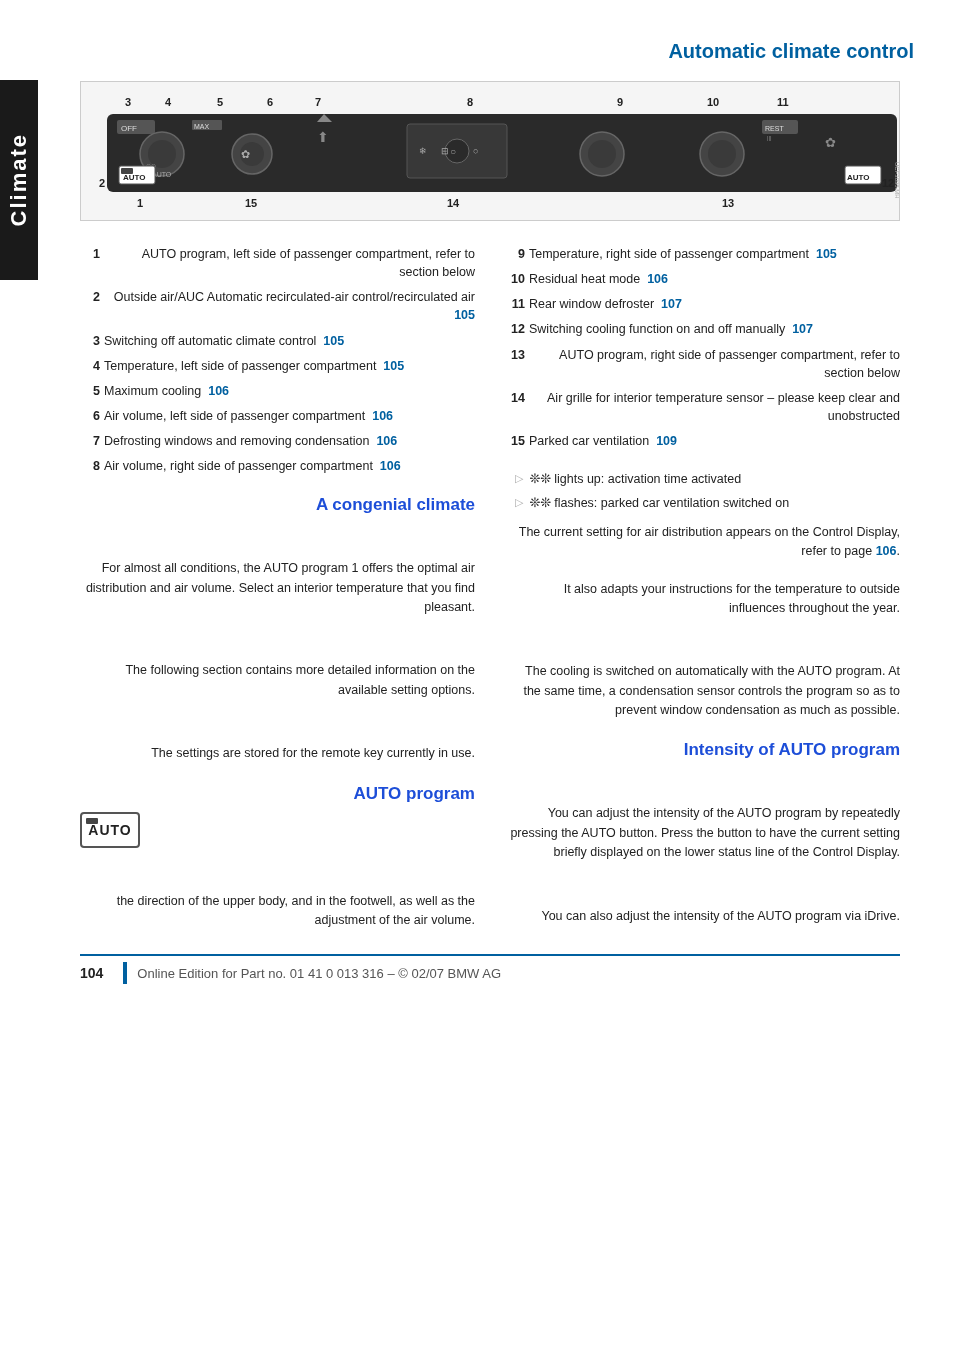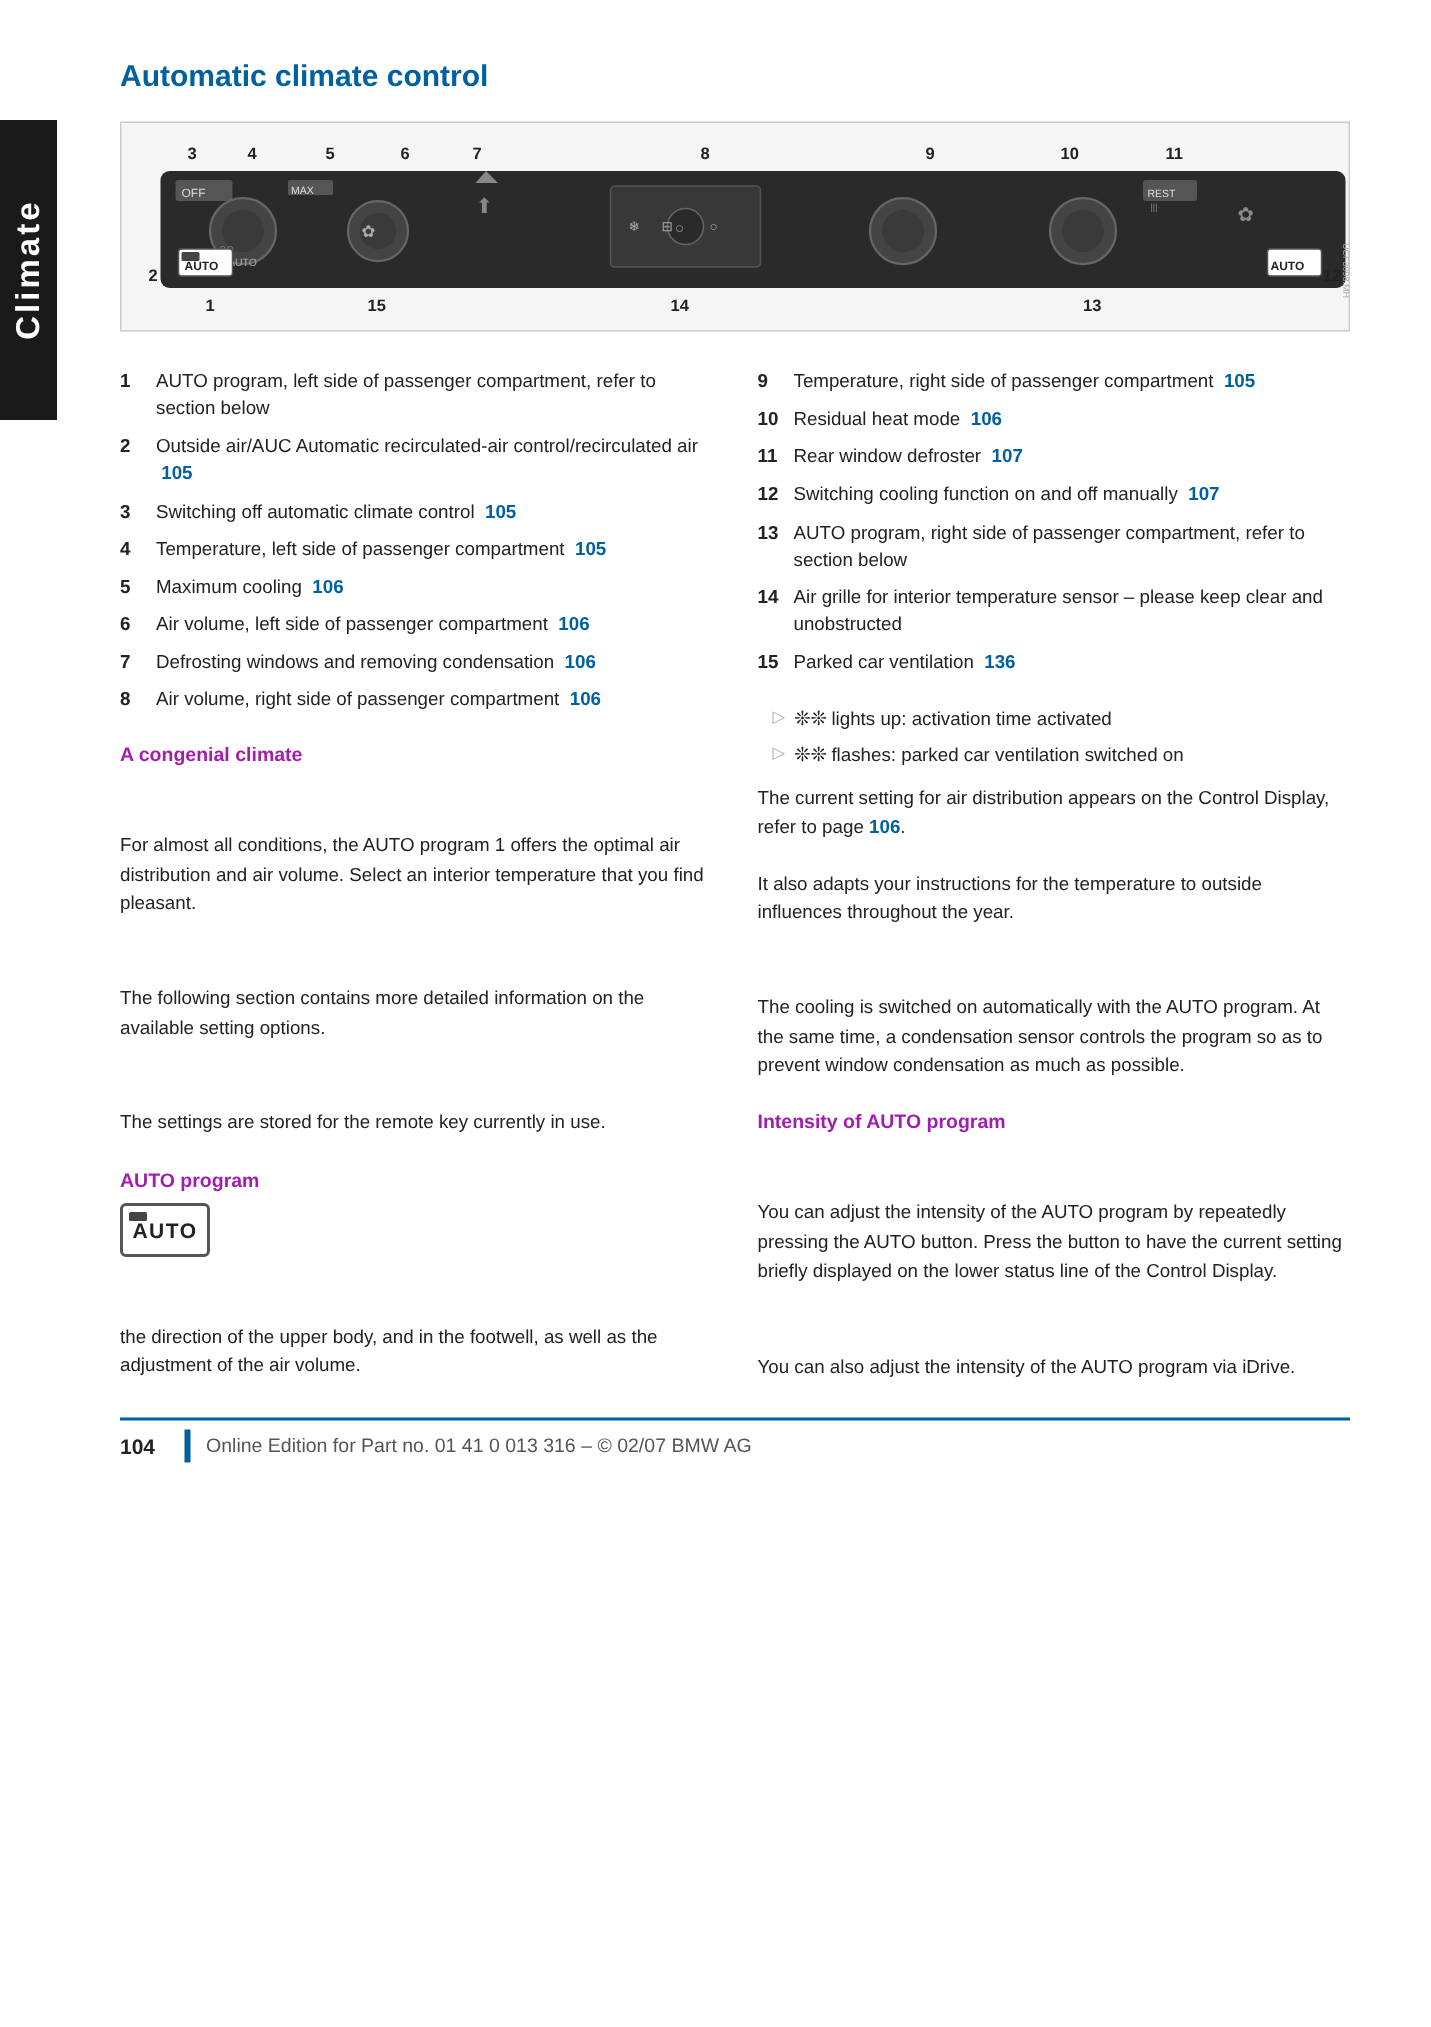--- a/index.html
+++ b/index.html
@@ -31,20 +31,21 @@
       font-weight: bold;
       writing-mode: vertical-rl;
       transform: rotate(180deg);
       letter-spacing: 2px;
     }
 
     
     .main-content {
       margin-left: 50px;
       padding: 40px 40px 40px 30px;
+      text-align: right;
     }
 
     
     .page-title {
       color: #0060a0;
       font-size: 20px;
       font-weight: bold;
       margin-bottom: 18px;
     }
 
@@ -89,23 +90,23 @@
       min-width: 20px;
       margin-right: 4px;
     }
     .num-link {
       color: #0060a0;
       font-weight: bold;
     }
 
     
     .section-header {
-      color: #a21caf;
-      font-weight: bold;
-      font-size: 13px;
+      color: #1d4ed8;
+      font-weight: bold;
+      font-size: 17px;
       margin-top: 20px;
       margin-bottom: 8px;
     }
 
     
     .body-text {
       font-size: 12.5px;
       line-height: 1.55;
       margin-bottom: 10px;
       margin-top: 44px;
@@ -352,21 +353,21 @@
         <li>
           <span class="num">13</span>
           <span>AUTO program, right side of passenger compartment, refer to section below</span>
         </li>
         <li>
           <span class="num">14</span>
           <span>Air grille for interior temperature sensor – please keep clear and unobstructed</span>
         </li>
         <li>
           <span class="num">15</span>
-          <span>Parked car ventilation &nbsp;<span class="num-link">136</span></span>
+          <span>Parked car ventilation &nbsp;<span class="num-link">109</span></span>
         </li>
       </ul>
 
       <div class="sub-bullet">
         <span class="arrow-right">▷</span>
         <span><span class="fan-icon">❊❊</span>lights up: activation time activated</span>
       </div>
       <div class="sub-bullet">
         <span class="arrow-right">▷</span>
         <span><span class="fan-icon">❊❊</span>flashes: parked car ventilation switched on</span>

